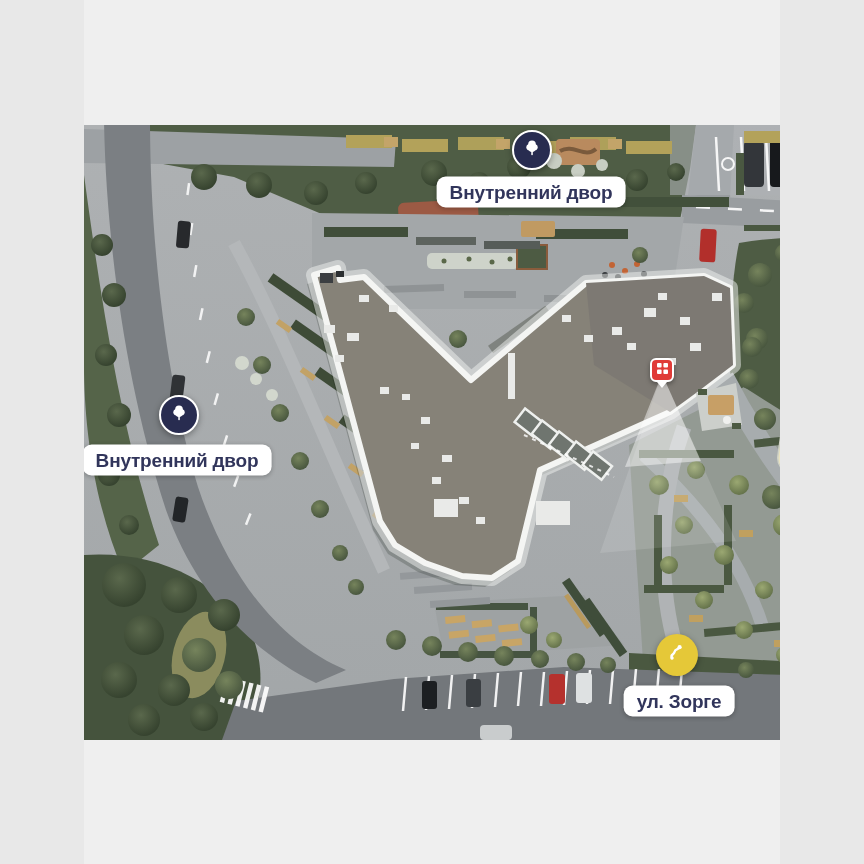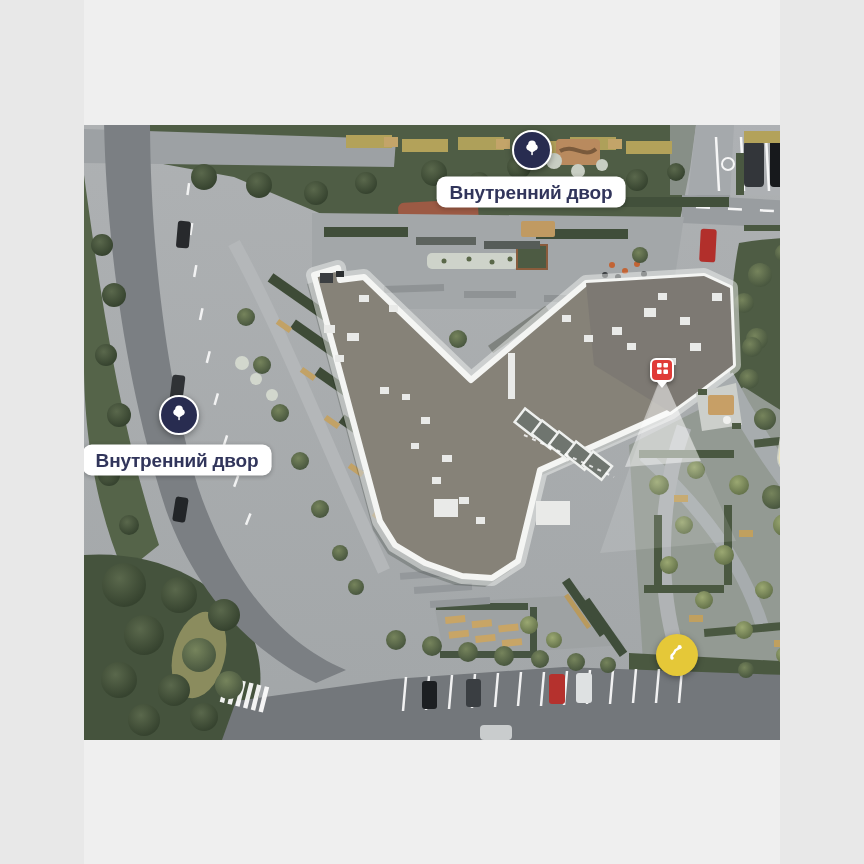--- a/index.html
+++ b/index.html
@@ -452,15 +452,16 @@
 
   <div class="pin-circle yellow" style="left:593px;top:655px;">
     <span>
       <svg width="24" height="24" viewBox="0 0 24 24" fill="none" stroke="#ffffff" stroke-width="2.4" stroke-linecap="round">
         <path d="M7,17 C4.8,13.5 9,14.2 9.6,10.8 C10.2,7.6 12.8,9 14,6.8"></path>
         <circle cx="7" cy="17" r="1.7" fill="#ffffff" stroke="none"></circle>
         <circle cx="14.6" cy="6.2" r="2.1" fill="#ffffff" stroke="none"></circle>
       </svg>
     </span>
   </div>
+  <div class="pin-label" style="left:595px;top:701px;">ул. Зорге</div>
 
   <div class="letterbox bottom"></div>
 </div>
 
 </body></html>

